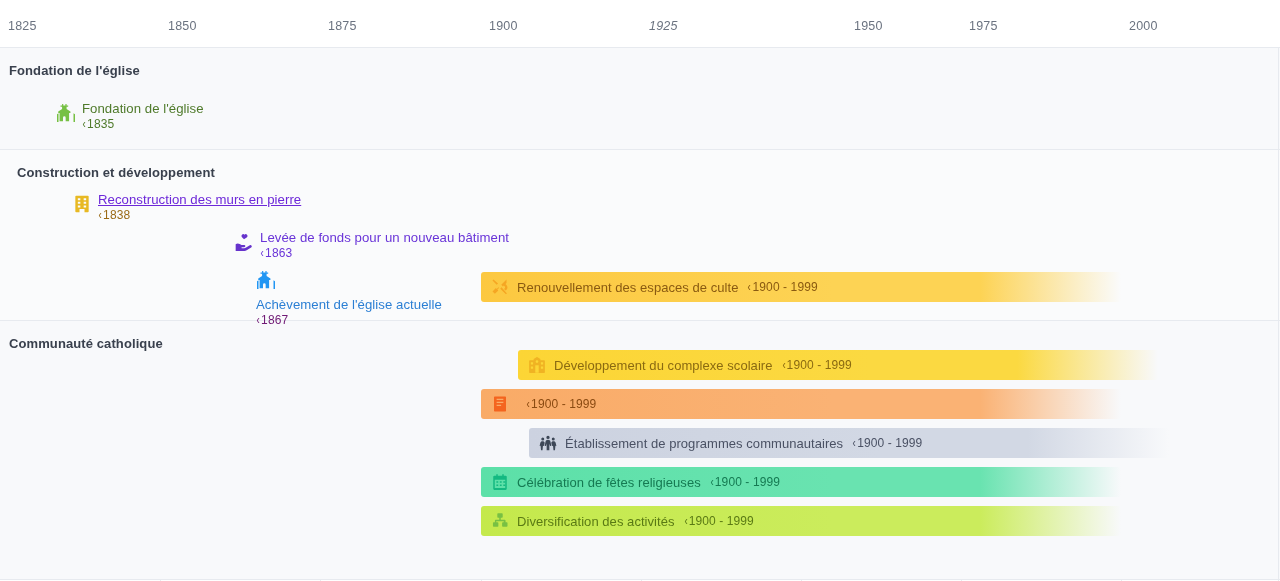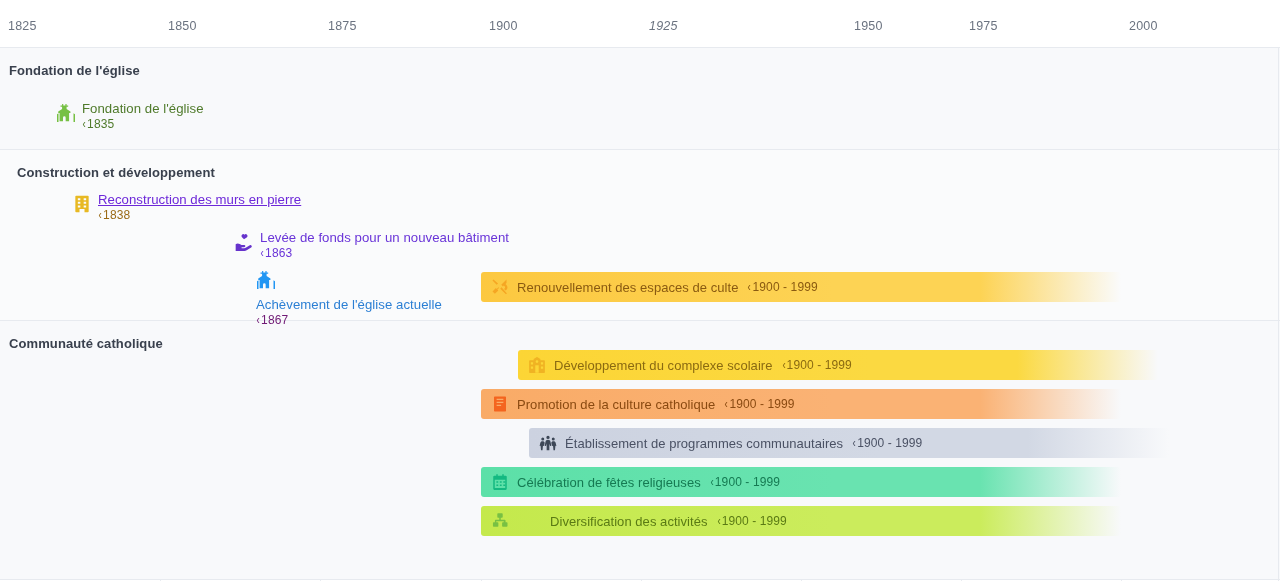--- a/index.html
+++ b/index.html
@@ -224,41 +224,40 @@
           <span class="bar-icon"><svg width="18" height="18" viewBox="0 0 24 24" xmlns="http://www.w3.org/2000/svg">
               <path fill="#f0b323" d="M11.3 1.5 7.5 3.9v1.6h-5a1 1 0 0 0-1 1v15a1 1 0 0 0 1 1h19a1 1 0 0 0 1-1v-15a1 1 0 0 0-1-1h-5V3.9l-3.8-2.4a1 1 0 0 0-1.4 0zM12 5.6a1.8 1.8 0 1 1 0 3.6 1.8 1.8 0 0 1 0-3.6zM3.8 8.2h3v3h-3v-3zm13.4 0h3v3h-3v-3zM9.7 12.2h4.6v10h-4.6v-10zM3.8 14h3v3h-3v-3zm13.4 0h3v3h-3v-3z"></path>
             </svg></span>
           <span class="bar-label" style="color: rgb(138, 106, 17);">Développement du complexe scolaire</span>
           <span class="bar-range" style="color: rgb(138, 106, 17);">1900 - 1999</span>
         </div>
         <div class="bar" style="left: 481px; top: 68px; width: 640px; background: linear-gradient(90deg, rgb(249, 171, 103) 0%, rgb(250, 178, 116) 55%, rgb(250, 178, 116) 78%, rgba(255, 255, 255, 0) 100%);">
           <span class="bar-icon"><svg width="18" height="18" viewBox="0 0 24 24" xmlns="http://www.w3.org/2000/svg">
               <path fill="#f4641e" d="M5 2h14a1 1 0 0 1 1 1v18a1 1 0 0 1-1 1H5a1 1 0 0 1-1-1V3a1 1 0 0 1 1-1zm2.5 3v1.8h9V5h-9zm0 4v1.8h9V9h-9zm0 4v1.8h6V13h-6z"></path>
             </svg></span>
-          <span class="bar-label" style="color: rgb(138, 74, 17);">Promotion de la culture catholique</span>
           <span class="bar-range" style="color: rgb(138, 74, 17);">1900 - 1999</span>
         </div>
         <div class="bar" style="left: 481px; top: 107px; width: 640px; background: linear-gradient(90deg, rgb(204, 210, 224) 0%, rgb(210, 216, 228) 55%, rgb(210, 216, 228) 78%, rgba(255, 255, 255, 0) 100%); margin-left: 48px;">
           <span class="bar-icon"><svg width="18" height="18" viewBox="0 0 24 24" xmlns="http://www.w3.org/2000/svg">
               <path fill="#3d4757" d="M12 2.4a2.2 2.2 0 1 1 0 4.4 2.2 2.2 0 0 1 0-4.4zM5 4.6a2 2 0 1 1 0 4 2 2 0 0 1 0-4zm14 0a2 2 0 1 1 0 4 2 2 0 0 1 0-4zM12 7.8c1.7 0 3 1 3.3 2.5l1.2 5.3-1.8.5-.9-3.5v9h-3.6v-9l-.9 3.5-1.8-.5 1.2-5.3C9 8.8 10.3 7.8 12 7.8zM5 9.6c1.3 0 2.3.8 2.6 2l-1 4.3-1.3-.3-.6 6h-2l-.6-6-1.3.3 1-4.3c.3-1.2 1.3-2 2.6-2h.6zm14 0h.6c1.3 0 2.3.8 2.6 2l1 4.3-1.3-.3-.6 6h-2l-.6-6-1.3.3-1-4.3c.3-1.2 1.3-2 2.6-2z"></path>
             </svg></span>
           <span class="bar-label" style="color: rgb(74, 81, 100);">Établissement de programmes communautaires</span>
           <span class="bar-range" style="color: rgb(74, 81, 100);">1900 - 1999</span>
         </div>
         <div class="bar" style="left: 481px; top: 146px; width: 640px; background: linear-gradient(90deg, rgb(92, 224, 168) 0%, rgb(105, 227, 176) 55%, rgb(105, 227, 176) 78%, rgba(255, 255, 255, 0) 100%);">
           <span class="bar-icon"><svg width="18" height="18" viewBox="0 0 24 24" xmlns="http://www.w3.org/2000/svg">
               <path fill="#13b981" d="M7 1.5v2H4.5a1.5 1.5 0 0 0-1.5 1.5v16a1.5 1.5 0 0 0 1.5 1.5h15a1.5 1.5 0 0 0 1.5-1.5V5a1.5 1.5 0 0 0-1.5-1.5H17v-2h-2v2H9v-2H7zM5 9h14v11H5V9zm2.2 2v2h2.4v-2H7.2zm4.6 0v2h2.4v-2h-2.4zm4.6 0v2h2.4v-2h-2.4zM7.2 15.2v2h2.4v-2H7.2zm4.6 0v2h2.4v-2h-2.4zm4.6 0v2h2.4v-2h-2.4z"></path>
             </svg></span>
           <span class="bar-label" style="color: rgb(21, 122, 82);">Célébration de fêtes religieuses</span>
           <span class="bar-range" style="color: rgb(21, 122, 82);">1900 - 1999</span>
         </div>
         <div class="bar" style="left: 481px; top: 185px; width: 640px; background: linear-gradient(90deg, rgb(196, 233, 76) 0%, rgb(203, 236, 92) 55%, rgb(203, 236, 92) 78%, rgba(255, 255, 255, 0) 100%);">
           <span class="bar-icon"><svg width="18" height="18" viewBox="0 0 24 24" xmlns="http://www.w3.org/2000/svg">
               <path fill="#78c043" d="M9.4 1.8h5.2a1 1 0 0 1 1 1v4a1 1 0 0 1-1 1h-1.6v2.6h5.4a1 1 0 0 1 1 1v2.2h1.6a1 1 0 0 1 1 1v4a1 1 0 0 1-1 1h-5.2a1 1 0 0 1-1-1v-4a1 1 0 0 1 1-1H17v-1.4H7v1.4h1.8a1 1 0 0 1 1 1v4a1 1 0 0 1-1 1H3.6a1 1 0 0 1-1-1v-4a1 1 0 0 1 1-1h1.6v-2.2a1 1 0 0 1 1-1H11V7.8H9.4a1 1 0 0 1-1-1v-4a1 1 0 0 1 1-1z"></path>
             </svg></span>
-          <span class="bar-label" style="color: rgb(90, 122, 20); margin-left: 33px;">Diversification des activités</span>
+          <span class="bar-label" style="color: rgb(90, 122, 20);">Diversification des activités</span>
           <span class="bar-range" style="color: rgb(90, 122, 20);">1900 - 1999</span>
         </div>
       </div>
     </div>
 
   <div class="right-border"></div>
 </div>
 
 </body></html>

